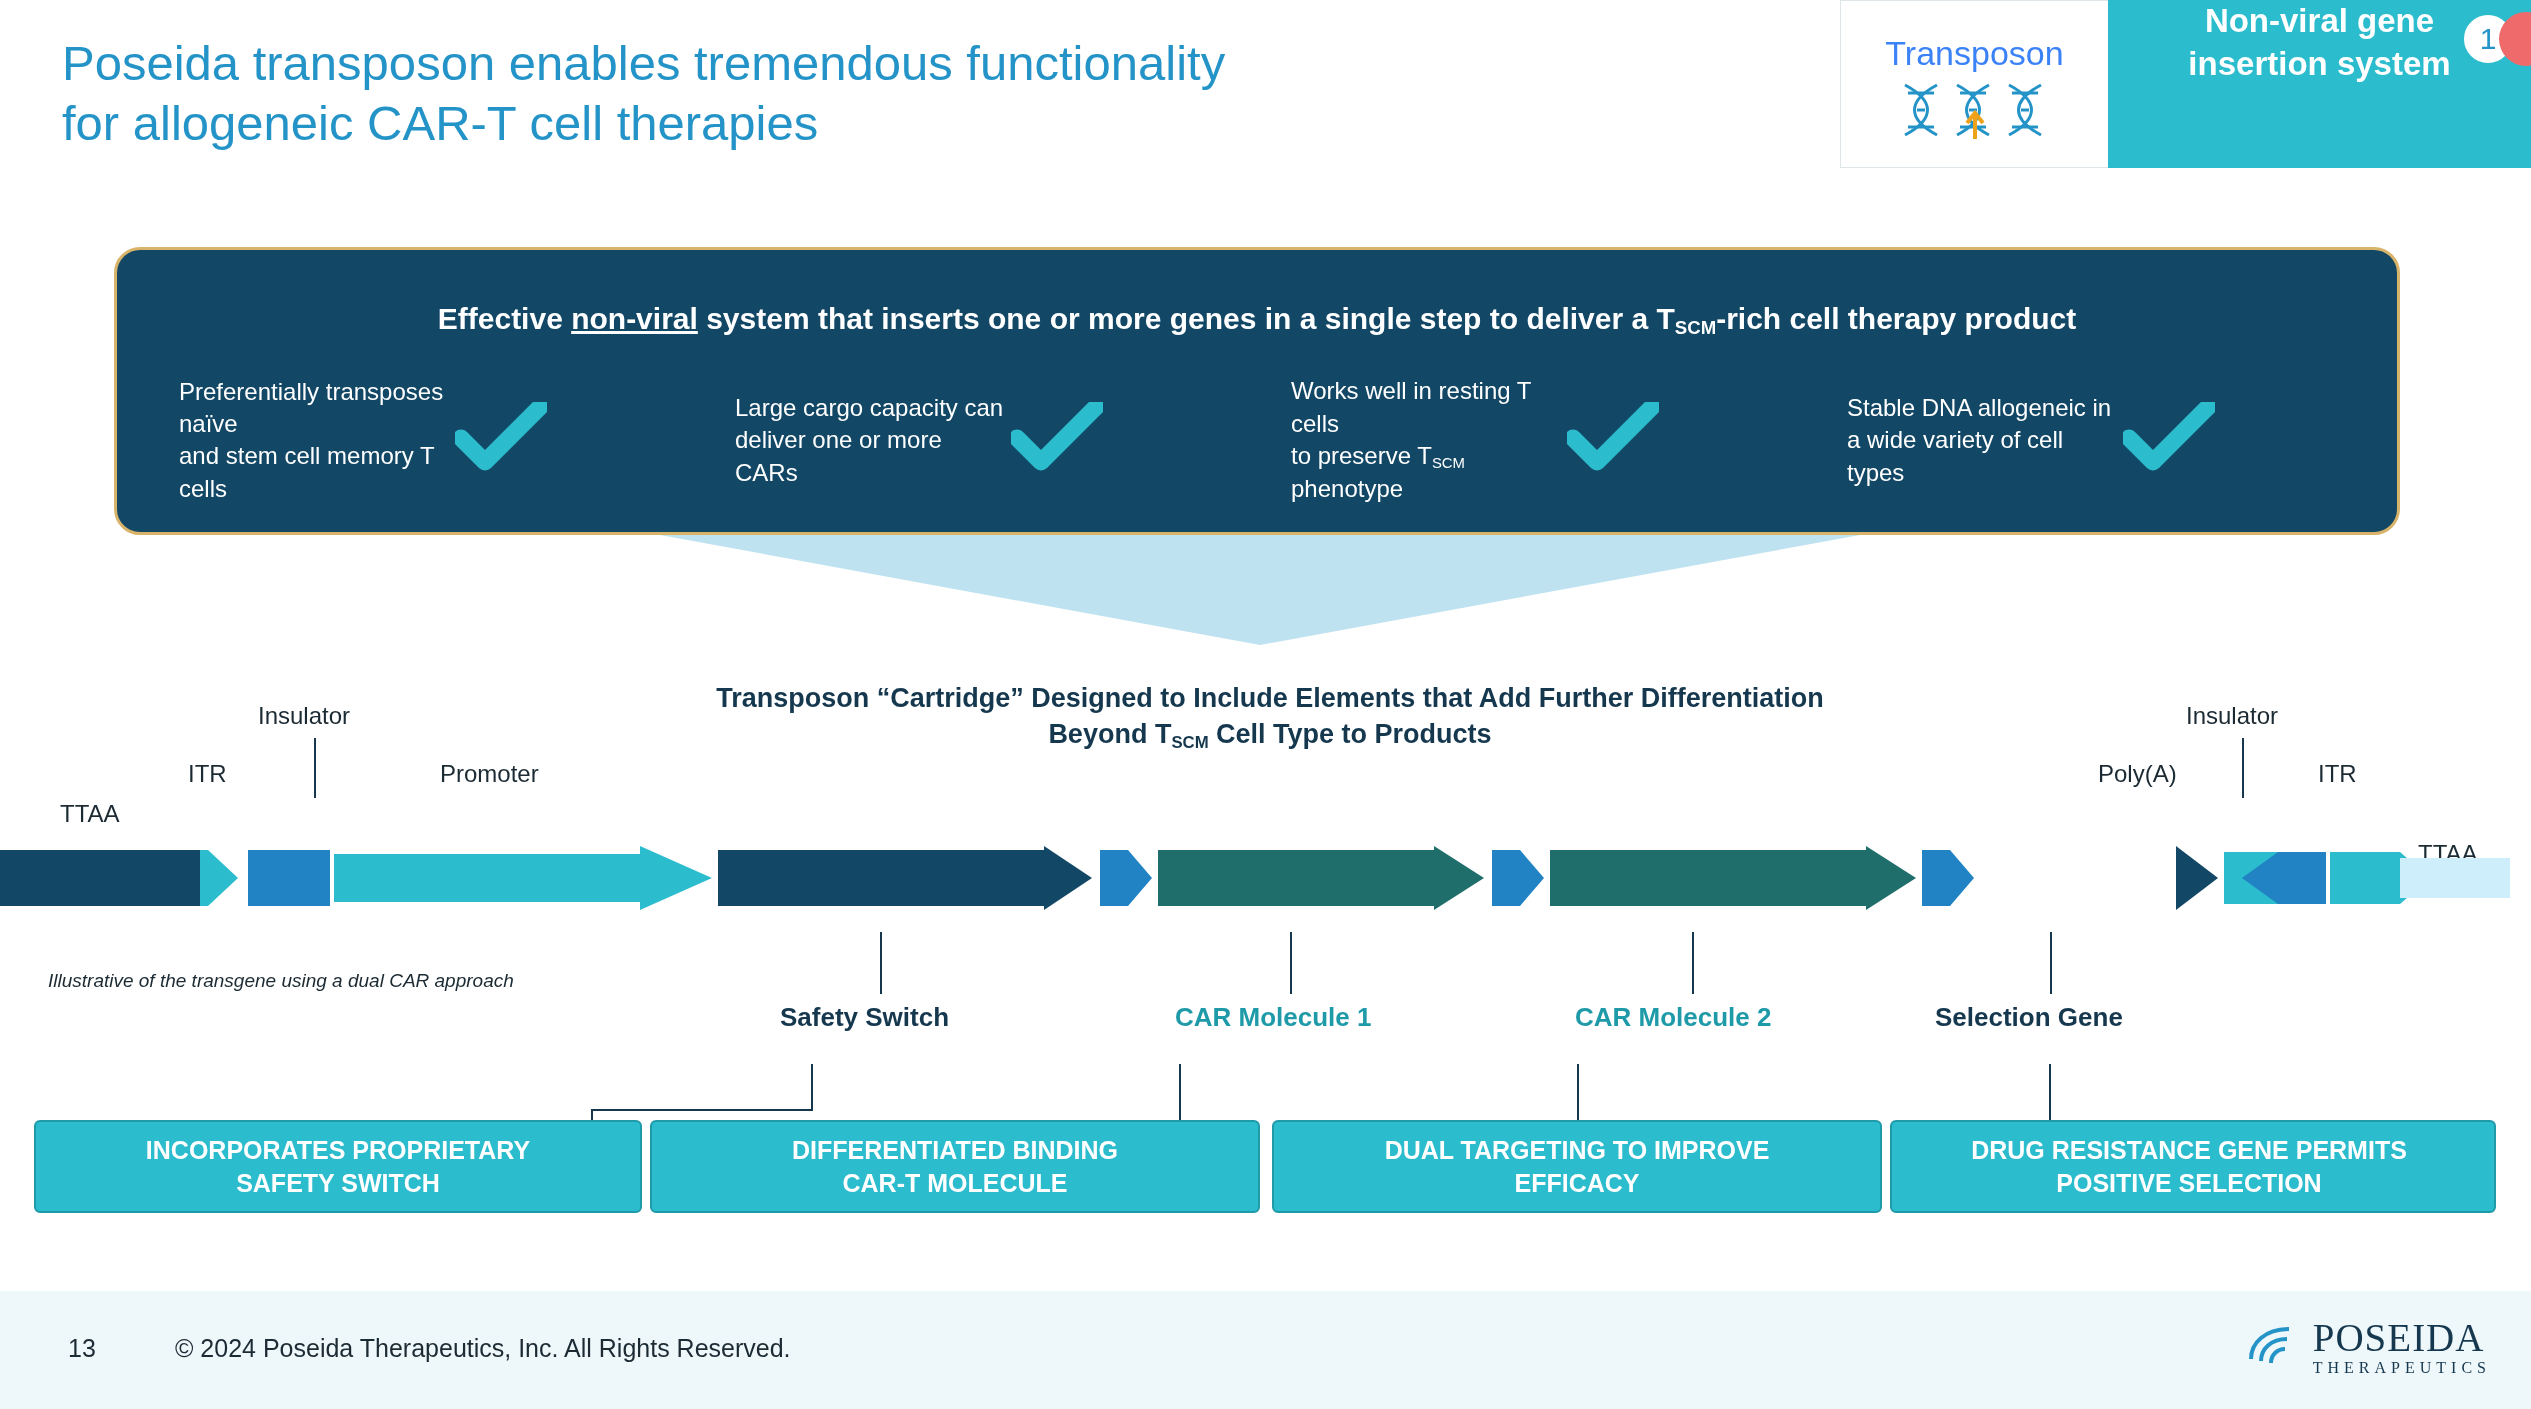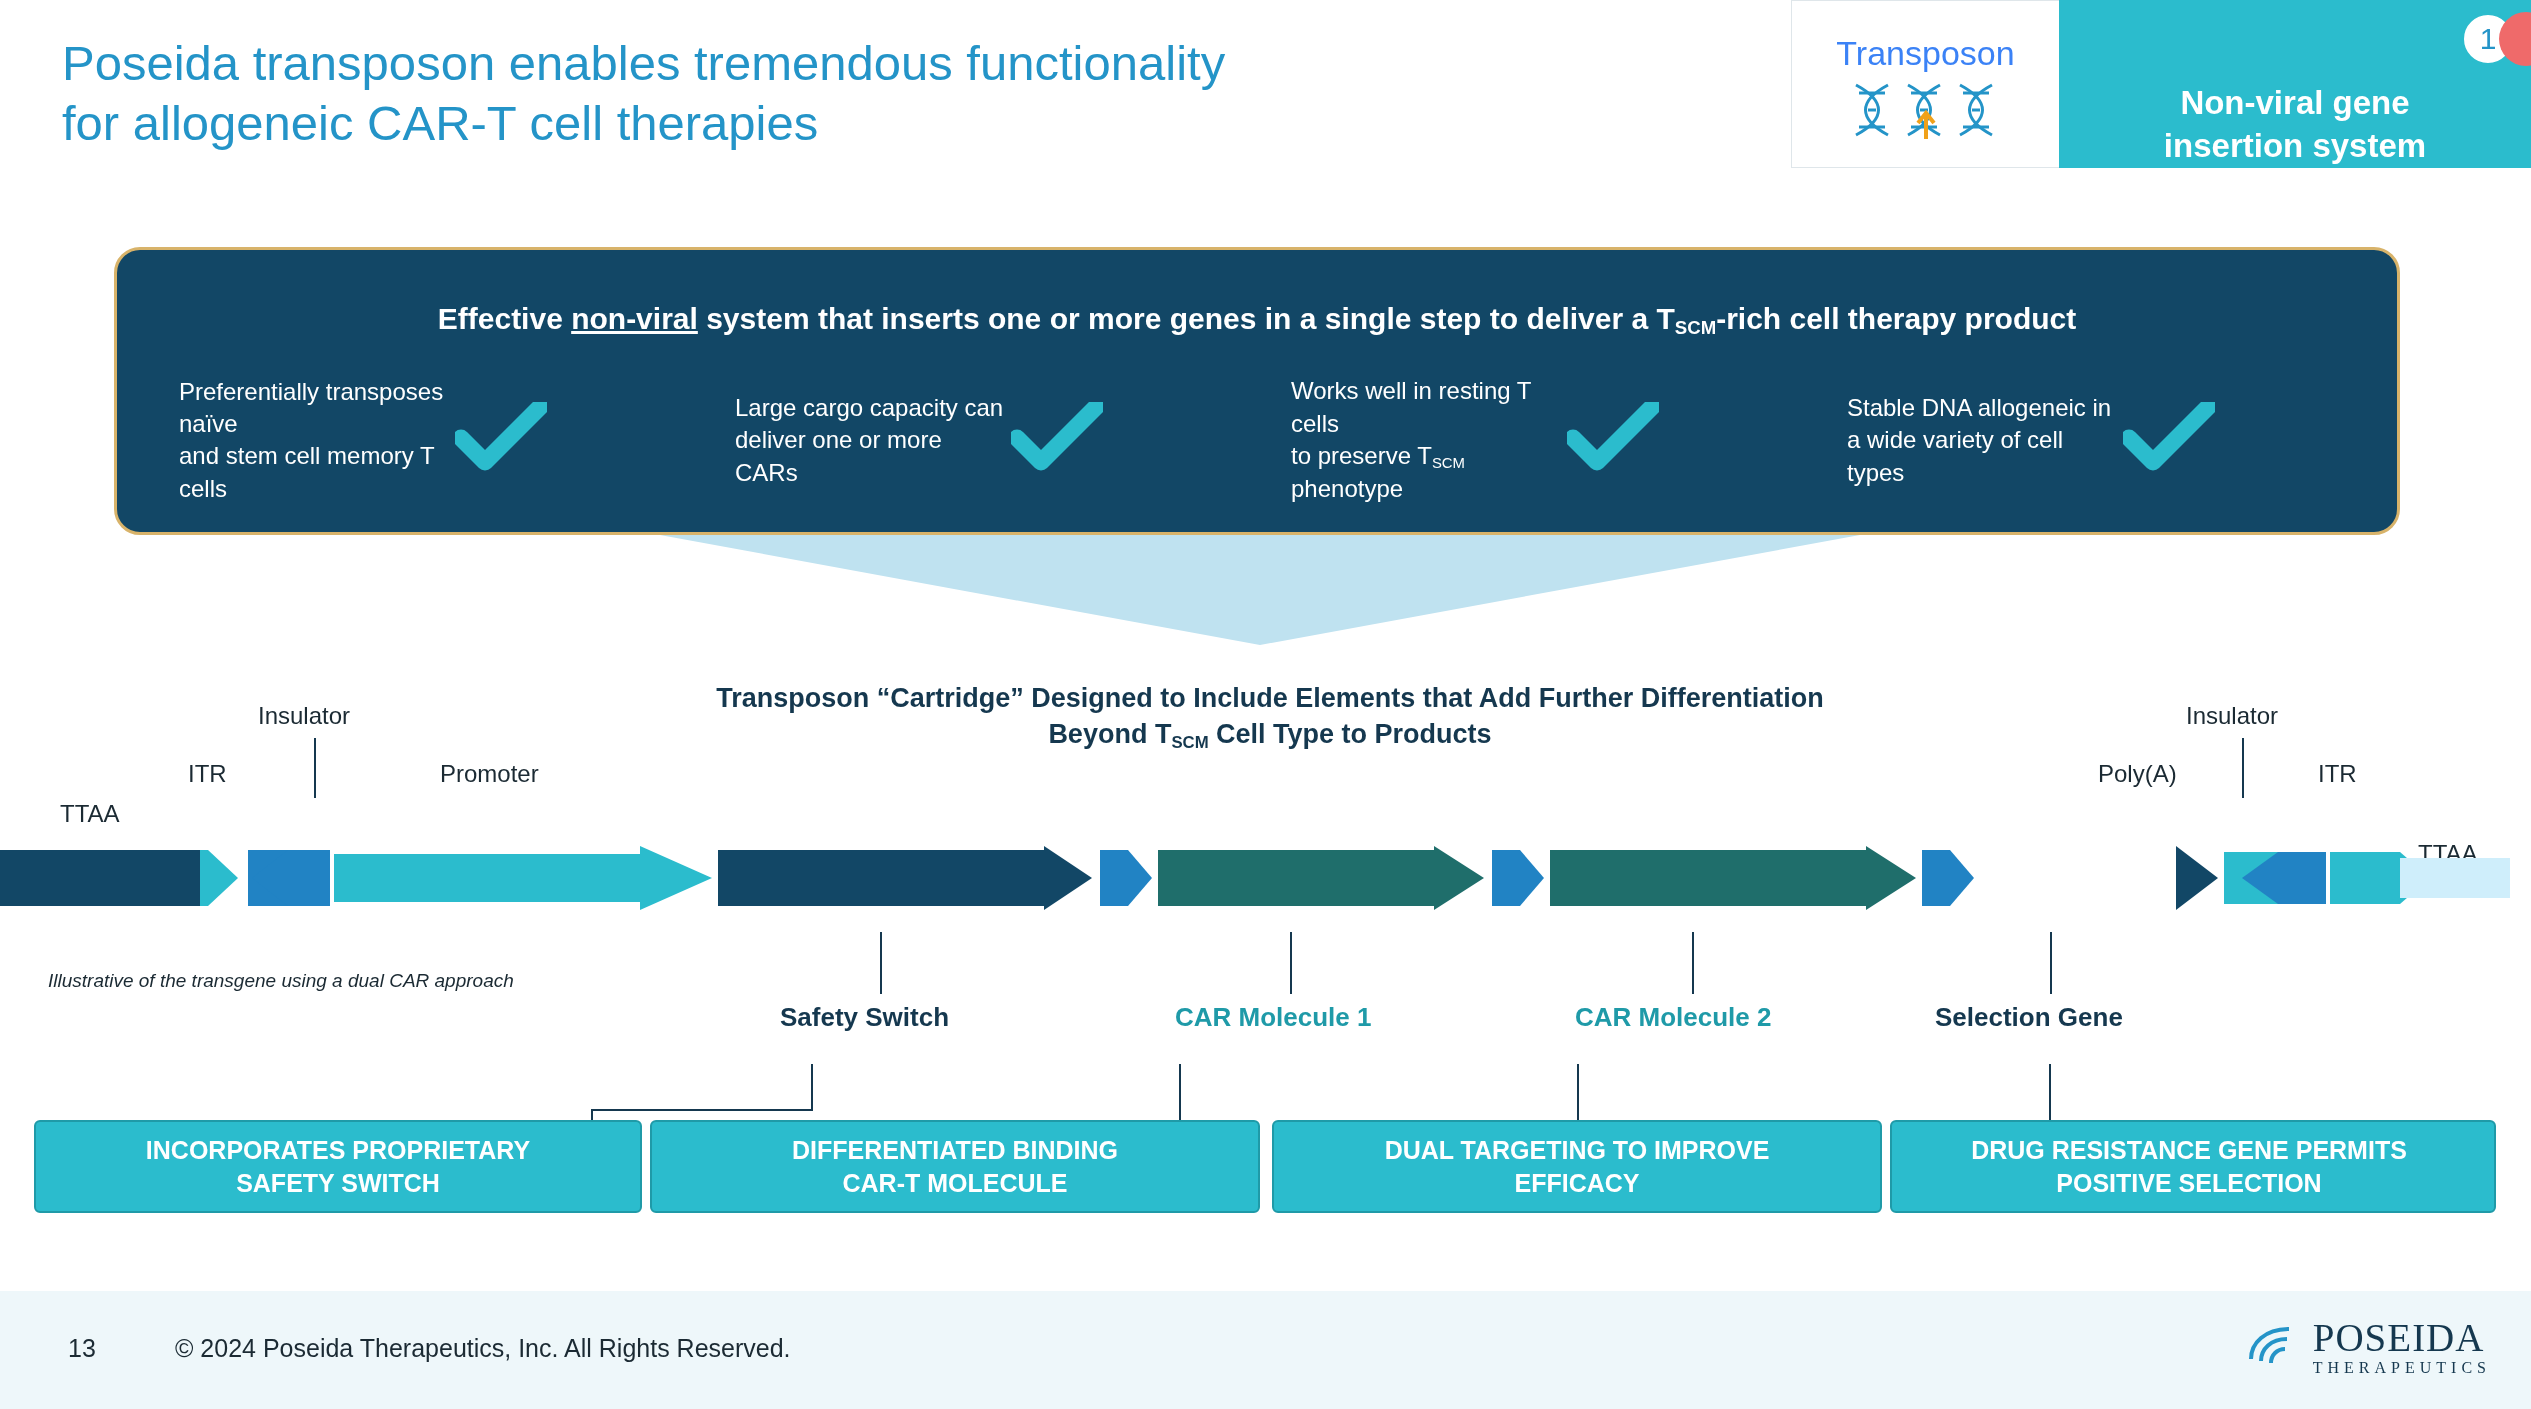--- a/index.html
+++ b/index.html
@@ -49,24 +49,24 @@
     font-size: 34px;
     color: #3b82f6;
     margin-bottom: 6px;
     text-align: right;
   }
   .dna {
     width: 160px; height: 62px;
     position: relative;
   }
   .badge-right {
-    width: 472px;
+    width: 423px;
     background: #2bbccd;
     display: flex;
-    align-items: flex-end;
+    align-items: flex-start;
     justify-content: center;
     color: #ffffff;
     font-size: 33px;
     font-weight: bold;
     line-height: 1.3;
     text-align: center;
     padding: 0 28px;
   }
   .badge-num {
     position: absolute;

